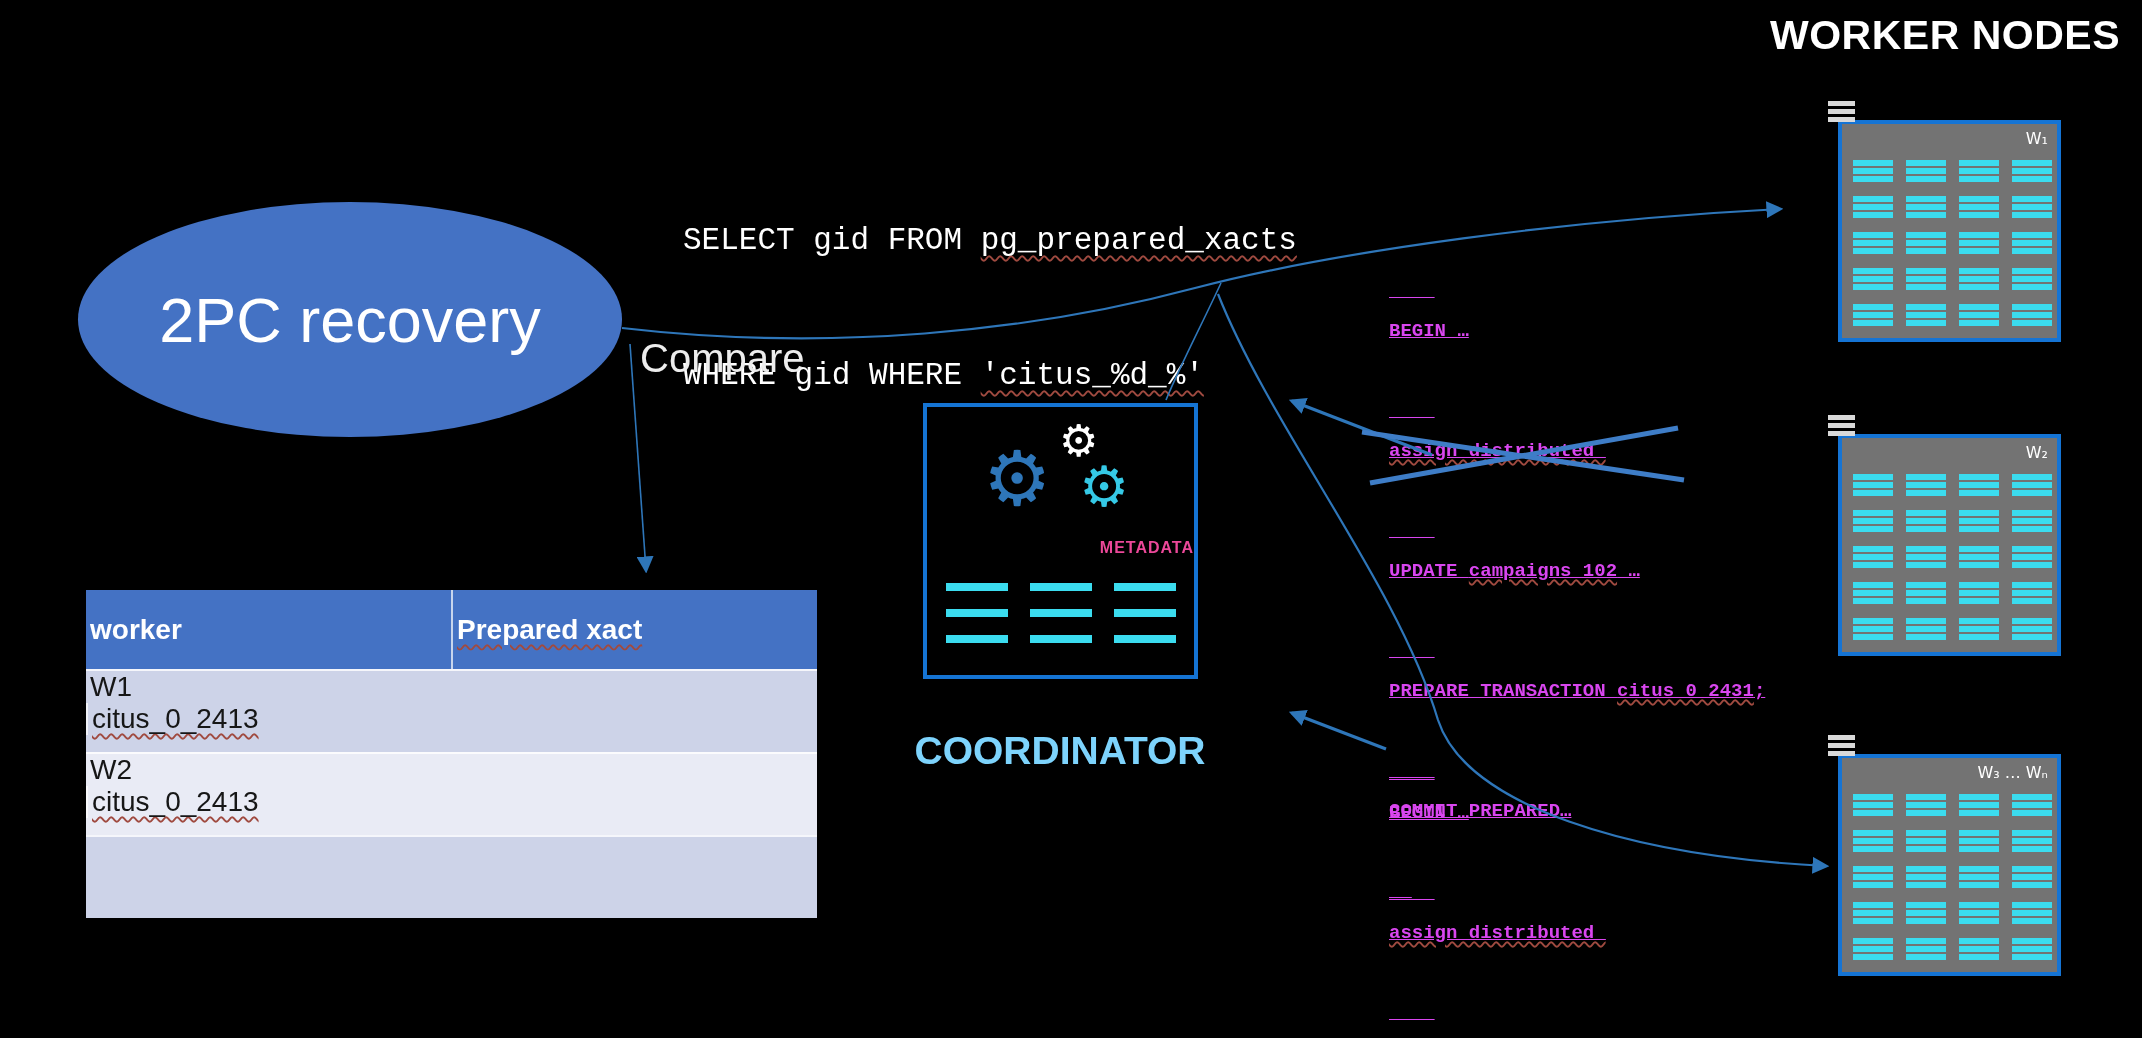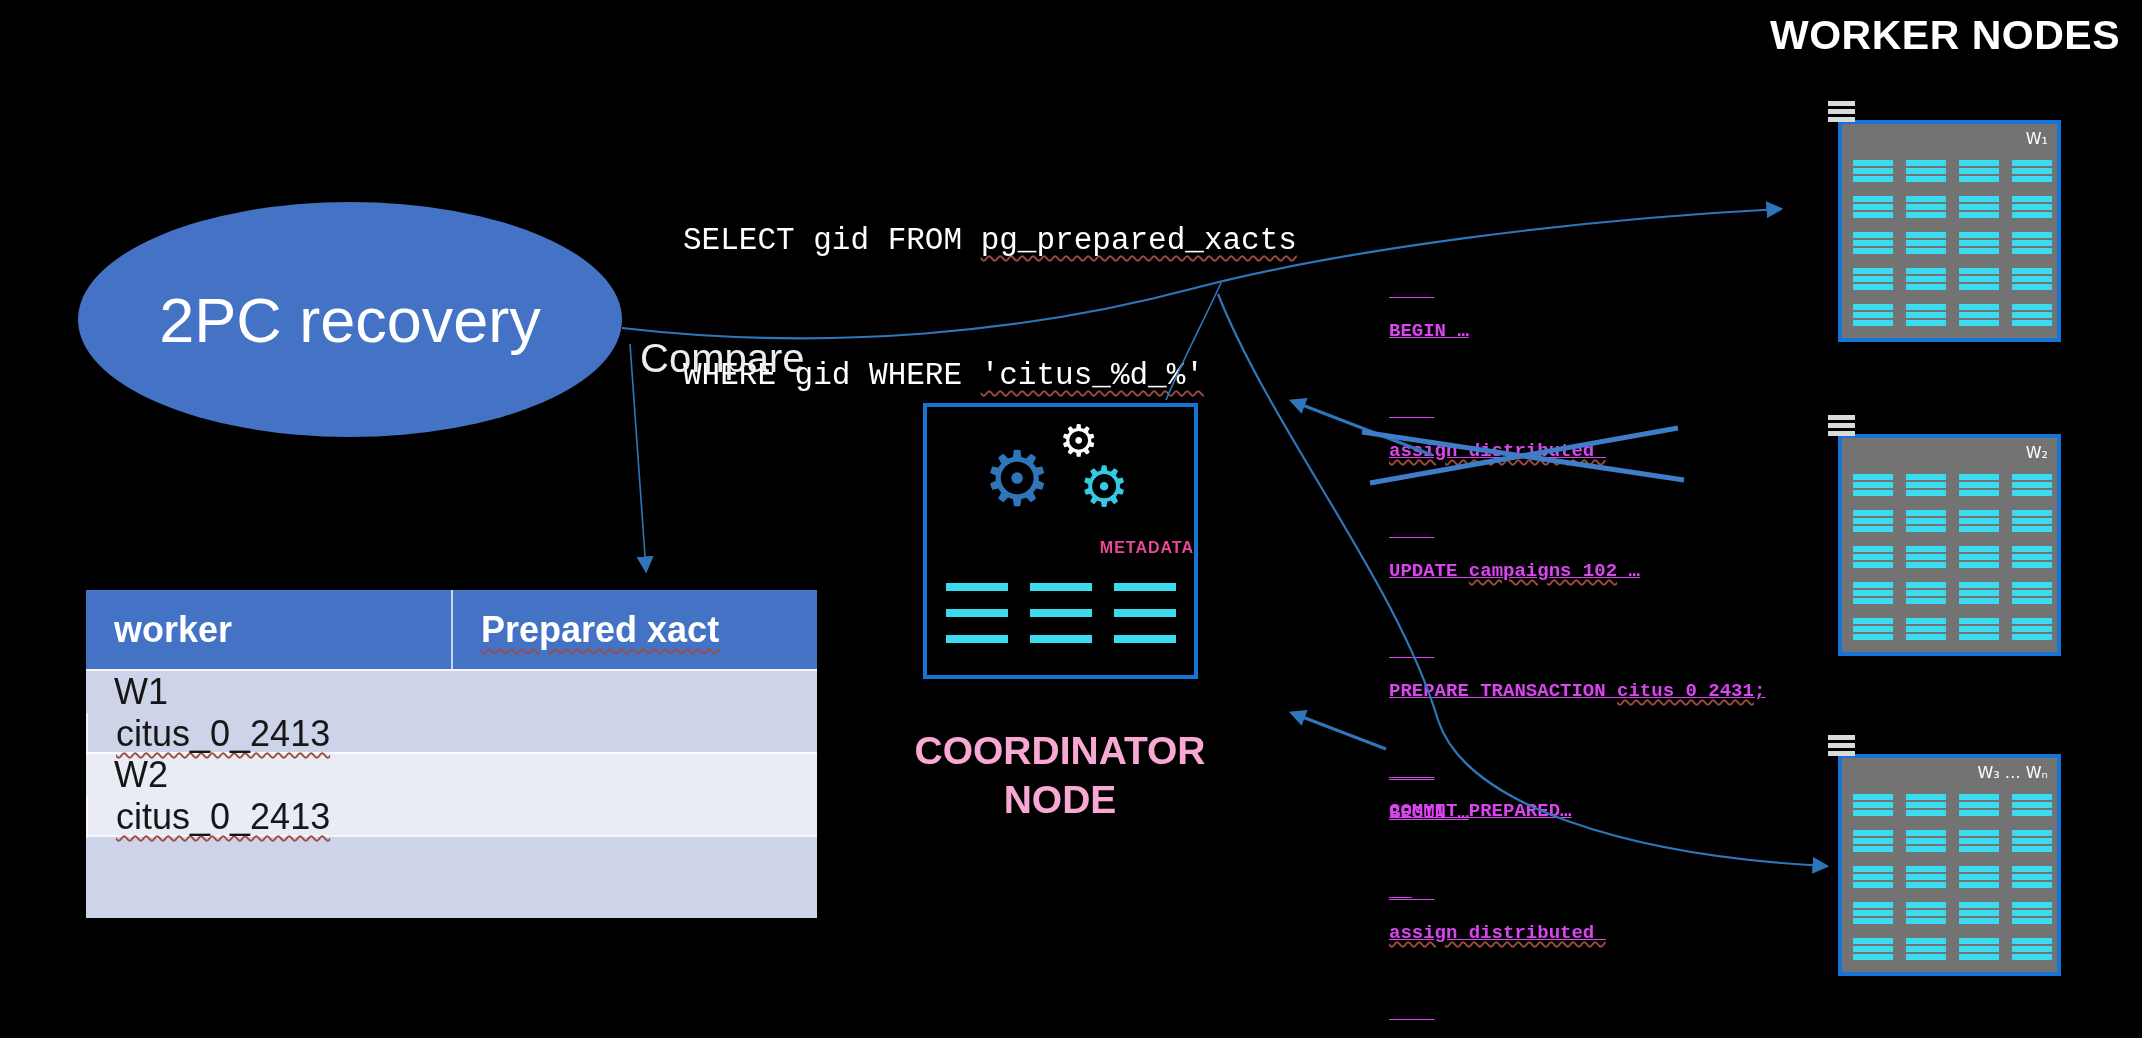--- a/index.html
+++ b/index.html
@@ -32,37 +32,37 @@
            border-radius:50%;display:flex;align-items:center;justify-content:center;color:#fff;font-size:63px;}
   .compare{position:absolute;left:640px;top:336px;color:#EDEDED;font-size:40px;}
 
   
   .table{position:absolute;left:86px;top:590px;width:731px;}
   .trow{display:flex;}
   .thead{height:79px;background:var(--table-header-bg);}
   .drow{height:83px;border-top:2px solid rgba(255,255,255,.8);flex-direction:column;}
   .drow:nth-child(odd){background:var(--table-row-odd);}
   .drow:nth-child(even){background:var(--table-row-even);}
-  .tcell{display:flex;align-items:center;padding-left:28px;font-size:36px;color:#161616;}
+  .tcell{display:flex;align-items:center;padding-left:4px;font-size:28px;color:#161616;}
   .c1{width:365px;}
   .c2{width:366px;border-left:2px solid rgba(255,255,255,.7);}
   .thead .tcell{color:#fff;font-weight:bold;}
 
   
   .coord-box{position:absolute;left:923px;top:403px;width:275px;height:276px;border:4px solid var(--node-border);}
   .gears{position:absolute;left:0;top:8px;width:100%;height:125px;}
   .gear{position:absolute;line-height:1;font-family:"DejaVu Sans",sans-serif;}
   .gear-blue{left:56px;top:26px;font-size:76px;color:#2E76B9;}
   .gear-white{left:132px;top:4px;font-size:44px;color:#ffffff;}
   .gear-cyan{left:152px;top:44px;font-size:56px;color:#35C9E6;}
   .metadata-label{position:absolute;top:132px;width:100%;text-align:right;color:#ec4899;font-weight:bold;
                   font-size:16px;letter-spacing:1px;}
   .metadata-lines{position:absolute;top:176px;left:50%;transform:translateX(-50%);display:grid;gap:18px 22px;}
   .mline{width:62px;height:8px;background:var(--cyan);}
-  .coord-title{position:absolute;left:880px;top:726px;width:360px;text-align:center;color:#f9a8d4;
+  .coord-title{position:absolute;left:880px;top:726px;width:360px;text-align:center;color:#7dd3fc;
                font-weight:bold;font-size:39px;line-height:49px;}
 
   
   .worker-box{position:absolute;left:1838px;width:223px;height:222px;border:4px solid var(--node-border);background:#737373;}
   .wb1{top:120px;} .wb2{top:434px;} .wb3{top:754px;}
   .wlabel{position:absolute;top:5px;right:9px;color:#fff;font-size:16px;font-family:"DejaVu Sans",sans-serif;}
   .server-icon{position:absolute;left:-14px;top:-23px;width:27px;}
   .server-icon i{display:block;height:5px;background:#D9D9D9;margin-bottom:3px;}
   .shard-grid{position:absolute;left:11px;top:36px;display:grid;gap:14px 13px;}
   .shard{width:40px;height:22px;
@@ -150,21 +150,20 @@
         <div class="mline"></div>
         <div class="mline"></div>
         <div class="mline"></div>
         <div class="mline"></div>
         <div class="mline"></div>
         <div class="mline"></div>
       </div>
   </div>
   <div class="coord-title">
     <div>COORDINATOR</div>
-    <div>NODE</div>
   </div>
 
   <div class="worker-box wb1">
     <div class="server-icon">
         <i></i>
         <i></i>
         <i></i>
       </div>
     <div class="wlabel">W₁</div>
     <div class="shard-grid" style="grid-template-columns: repeat(4, 40px);">

